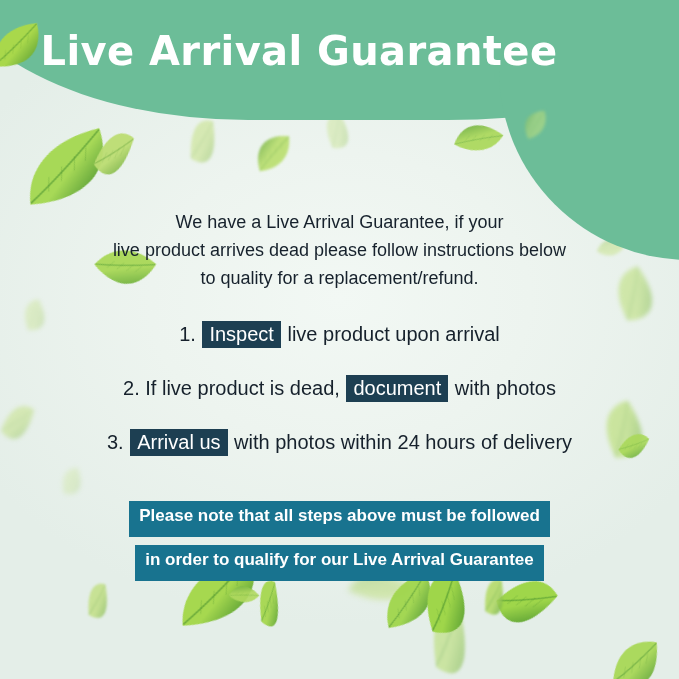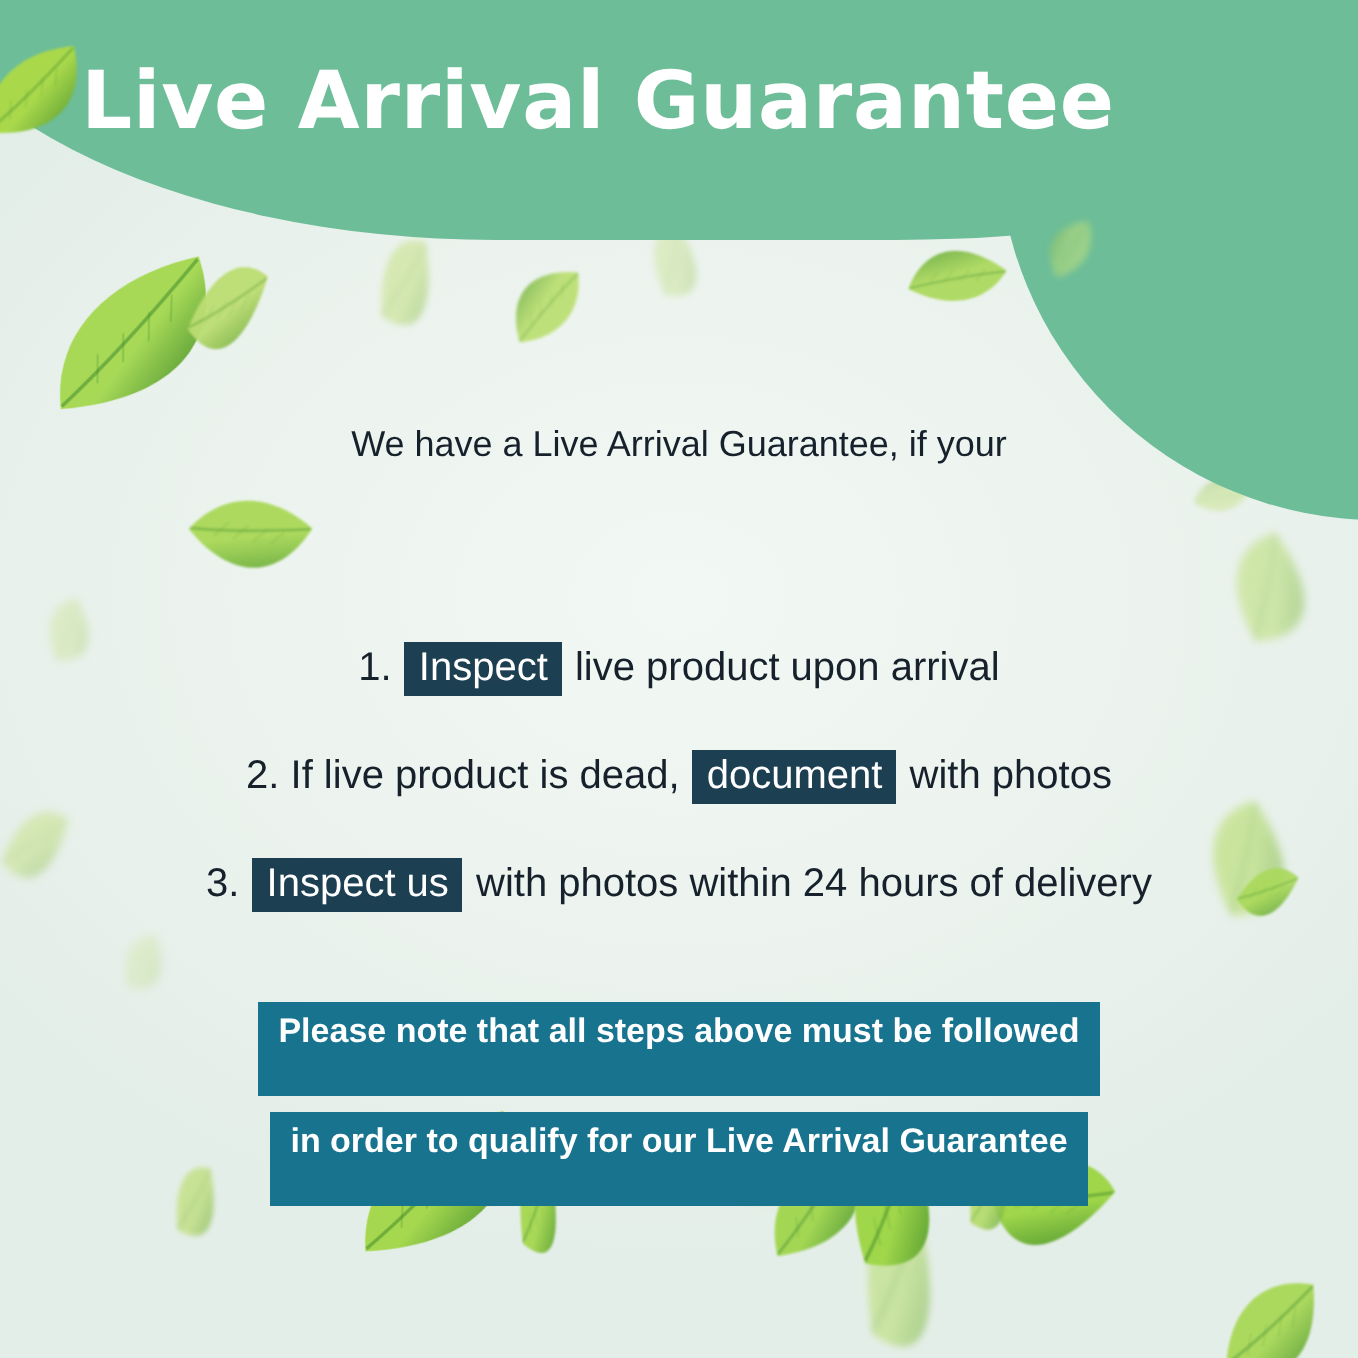--- a/index.html
+++ b/index.html
@@ -127,21 +127,21 @@
     width: 679px;
     text-align: center;
   }
   .notice-line {
     display: inline-block;
     background: #18738f;
     color: #ffffff;
     font-weight: bold;
     font-size: 17px;
     line-height: 20px;
-    padding: 5px 10px 22px 10px;
+    padding: 5px 10px 11px 10px;
     margin-bottom: 8px;
     white-space: nowrap;
   }
   .notice-row { display: block; }
 </style>
 </head>
 <body>
 
 <div id="poster">
 
@@ -545,20 +545,22 @@
           <path d="M3,43 C32,34 66,20 95,7" stroke="#74ad47" stroke-width="1.6" fill="none" opacity="0.55"></path>
           <path d="M24,40 L30,28 M40,36 L46,24 M56,32 L62,20 M70,28 L76,17" stroke="#74ad47" stroke-width="0.9" fill="none" opacity="0.30"></path>
         </svg>
       </div>
     </div>
 
   <div id="content">
 
     <div id="intro">
       <span class="line">We have a Live Arrival Guarantee, if your</span>
+      <span class="line">live product arrives dead please follow instructions below</span>
+      <span class="line">to quality for a replacement/refund.</span>
     </div>
 
     <div id="steps">
 
       <div class="step">
         <span class="step-num">1.</span>
         <span class="step-before"></span>
         <span class="hl">Inspect</span>
         <span class="step-after">live product upon arrival</span>
       </div>
@@ -566,21 +568,21 @@
       <div class="step">
         <span class="step-num">2.</span>
         <span class="step-before">If live product is dead,</span>
         <span class="hl">document</span>
         <span class="step-after">with photos</span>
       </div>
 
       <div class="step">
         <span class="step-num">3.</span>
         <span class="step-before"></span>
-        <span class="hl">Inspect us</span>
+        <span class="hl">Arrival us</span>
         <span class="step-after">with photos within 24 hours of delivery</span>
       </div>
 
     </div>
 
     <div id="notice">
       <span class="notice-row"><span class="notice-line">Please note that all steps above must be followed</span></span>
       <span class="notice-row"><span class="notice-line">in order to qualify for our Live Arrival Guarantee</span></span>
     </div>
 

